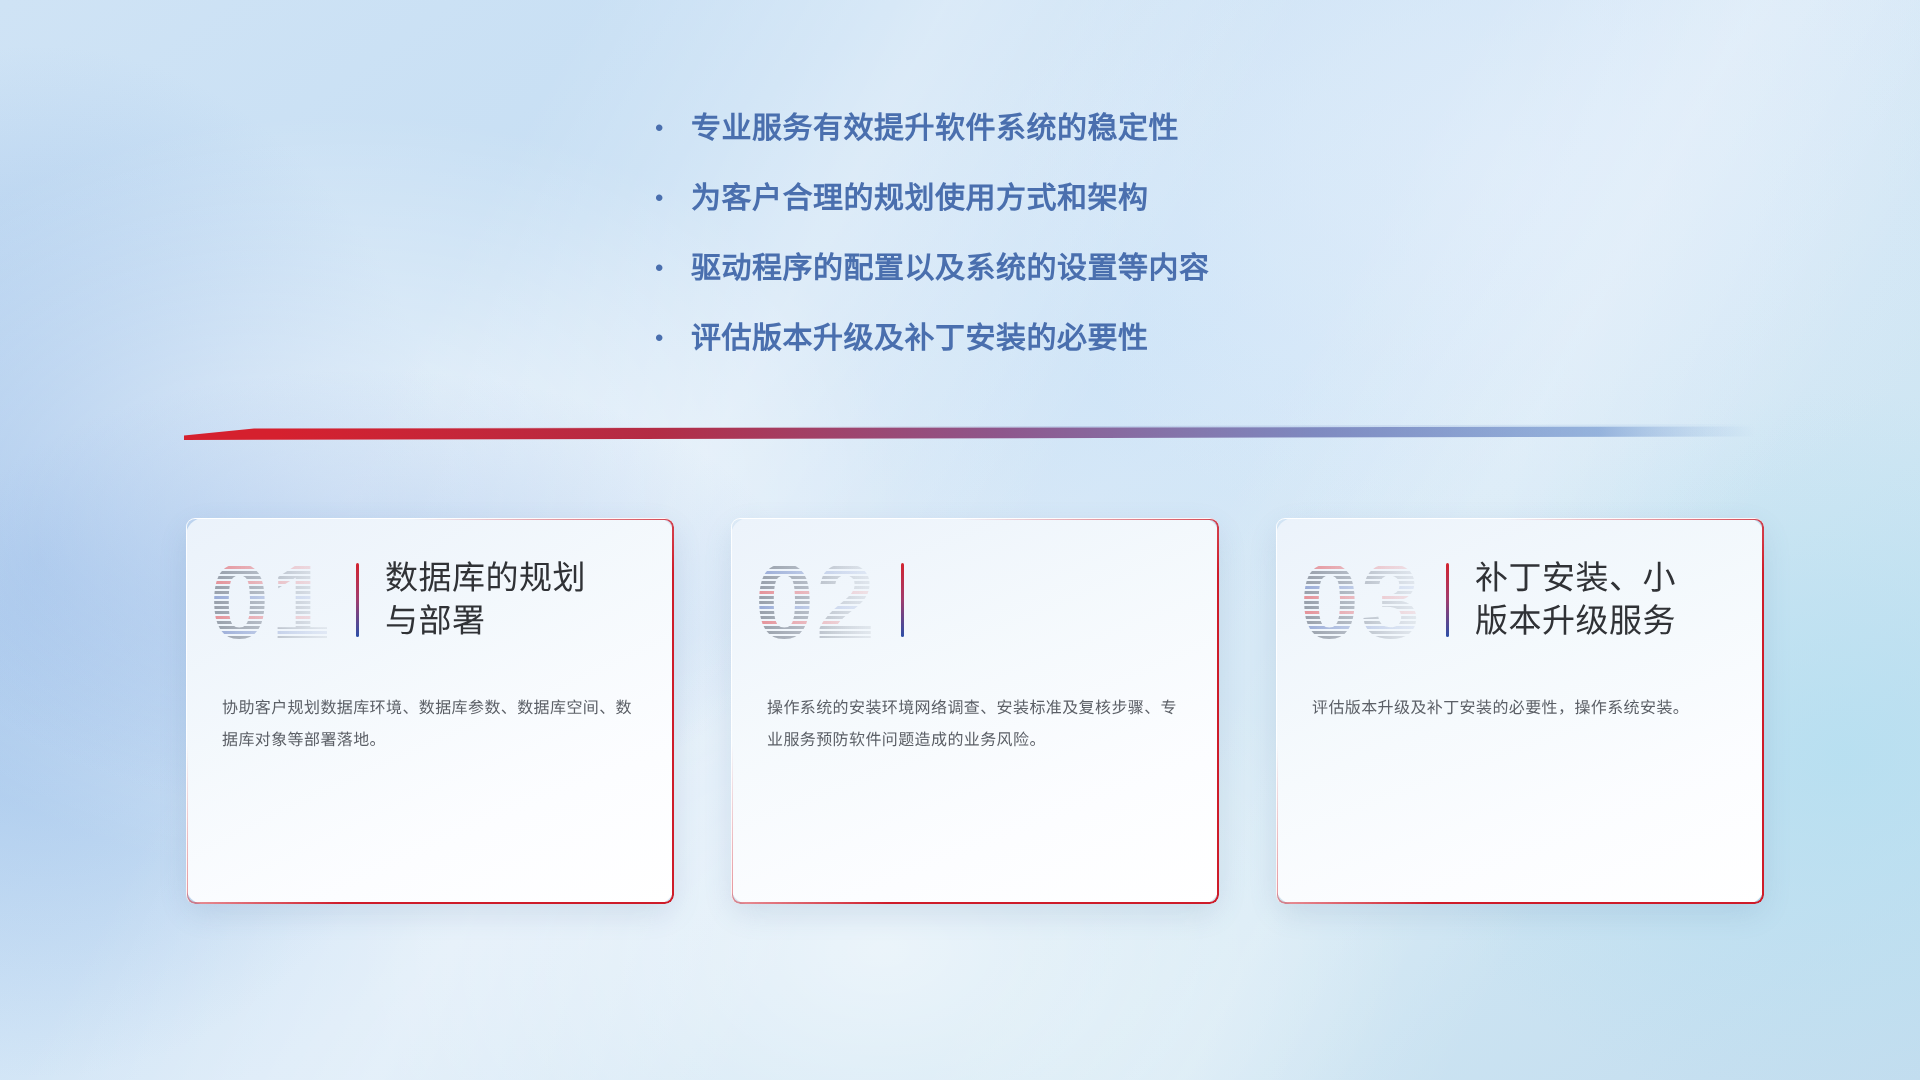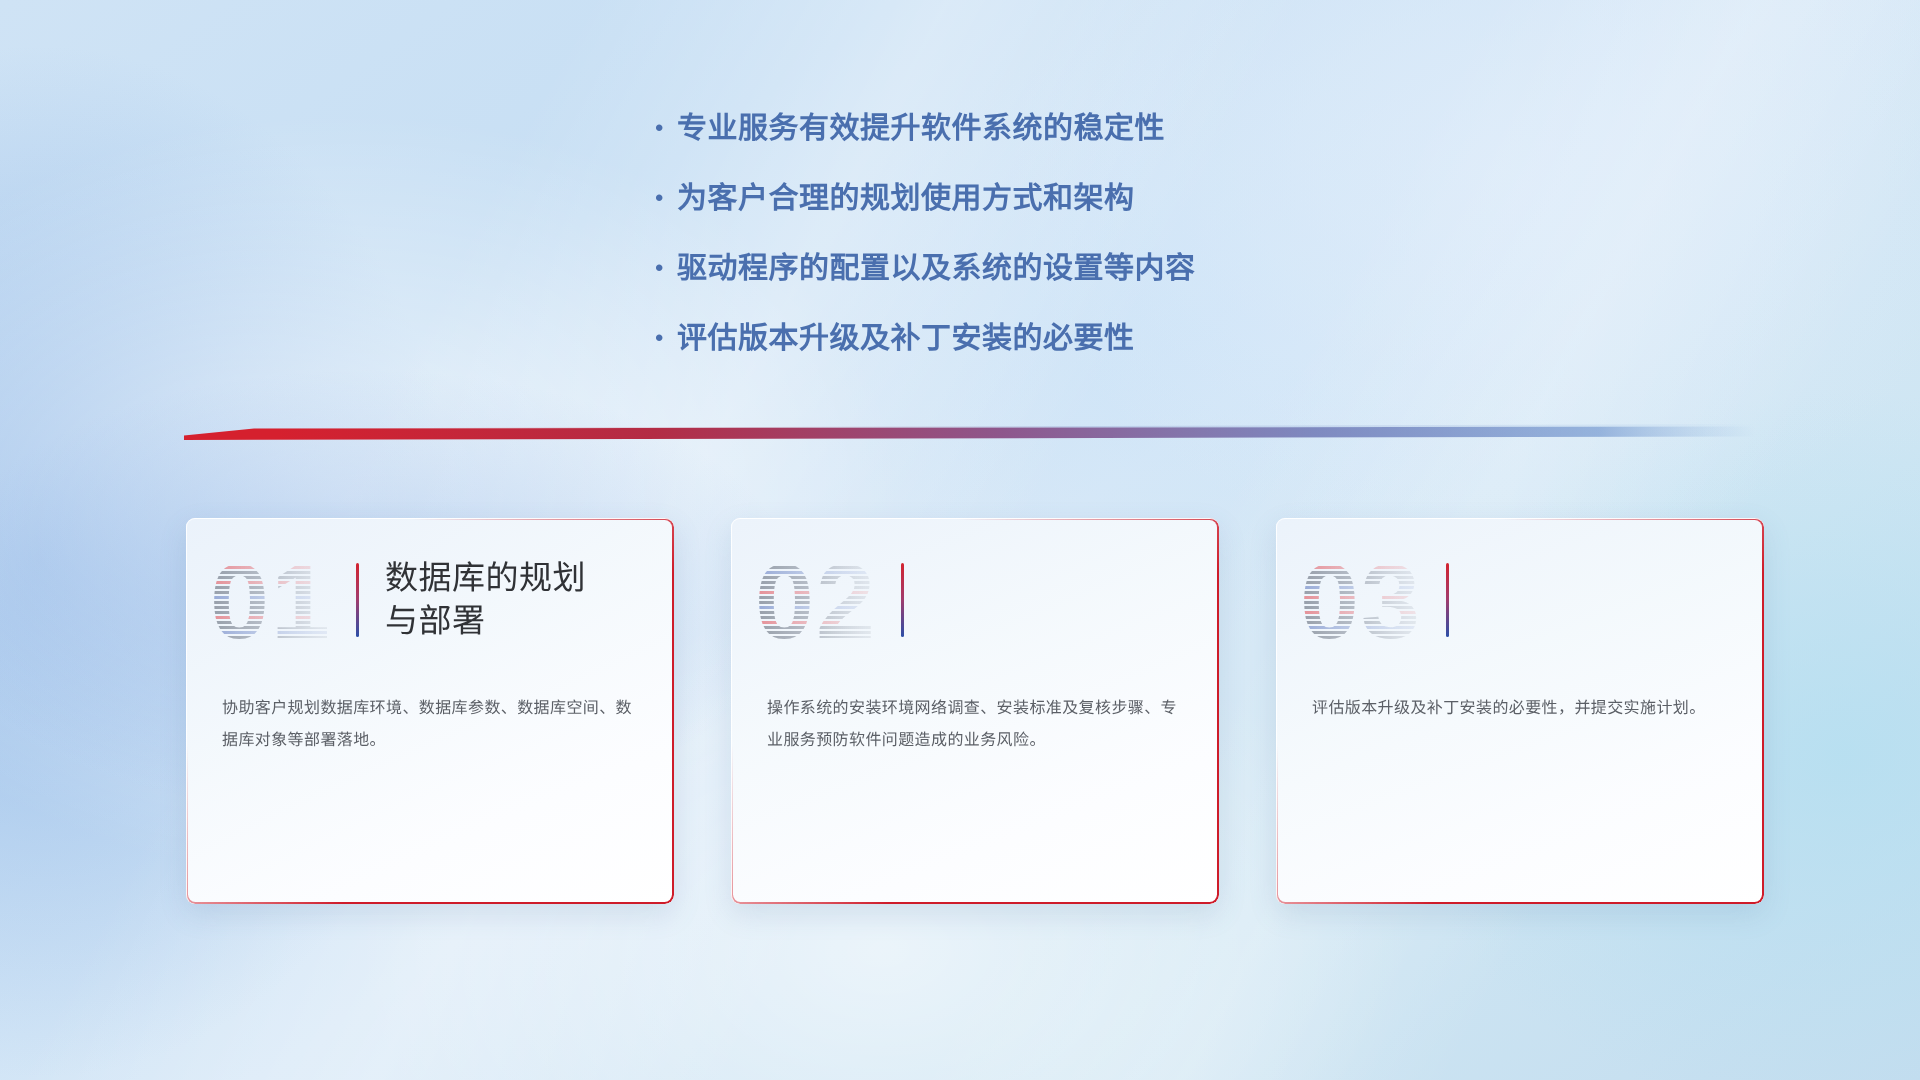--- a/index.html
+++ b/index.html
@@ -55,40 +55,41 @@
     color:#4a6fae; font-size:24px; line-height:1;
     transform:translateY(-2px);
   }
   .bullet-text{
     font-size:30px;
     line-height:1.3;
     color:#4a6fae;
     letter-spacing:.5px;
     font-weight:600;
     white-space:nowrap;
+    margin-left:14px;
   }
 
   
   .divider-wrap{
     position:absolute; left:184px; top:421px;
     width:1572px; height:22px;
     z-index:3;
   }
   .divider-wrap svg{ display:block; width:100%; height:100%; }
 
   
   .cards{
     position:absolute; left:186px; top:518px;
     display:flex; gap:57px;
     z-index:3;
   }
   .card{
     position:relative;
     width:488px; height:386px;
-    border-radius:9px;
+    border-radius:18px;
     background:
       linear-gradient(157deg, rgba(236,243,251,.97) 0%, rgba(246,250,253,.95) 40%, rgba(252,253,255,.99) 72%, rgba(255,255,255,1) 100%);
     box-shadow:0 10px 28px rgba(86,122,170,.16);
     overflow:visible;
   }
   
   .card-edge{
     position:absolute; inset:0;
     border-radius:9px;
     padding:1.6px;
@@ -345,20 +346,22 @@
               <rect y="75" width="140" height="3" fill="url(#stripe1)"></rect>
               <rect y="80" width="140" height="3" fill="url(#stripeBlue1)"></rect>
               <rect y="85" width="140" height="3" fill="url(#stripe1)"></rect>
               <rect y="90" width="140" height="3" fill="url(#stripe1)"></rect>
               <rect y="95" width="140" height="3" fill="url(#stripe1)"></rect>
               <rect y="100" width="140" height="3" fill="url(#stripe1)"></rect>
             </g>
           </svg>
         </div>
         <div class="card-rule"></div>
+        <div class="card-title">补丁安装、小
+版本升级服务</div>
       </div>
 
-      <div class="card-body">评估版本升级及补丁安装的必要性，并提交实施计划。</div>
+      <div class="card-body">评估版本升级及补丁安装的必要性，操作系统安装。</div>
     </div>
 
   </div>
 
 </div>
 
 </body></html>

